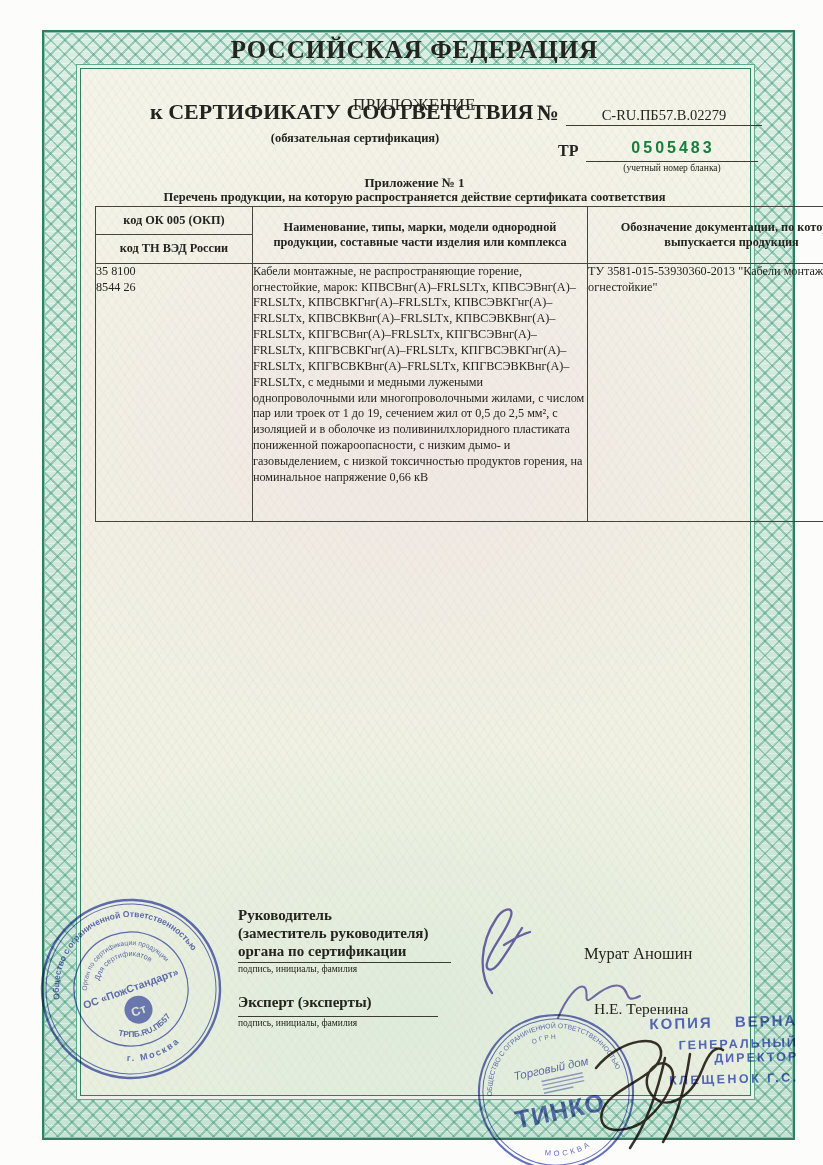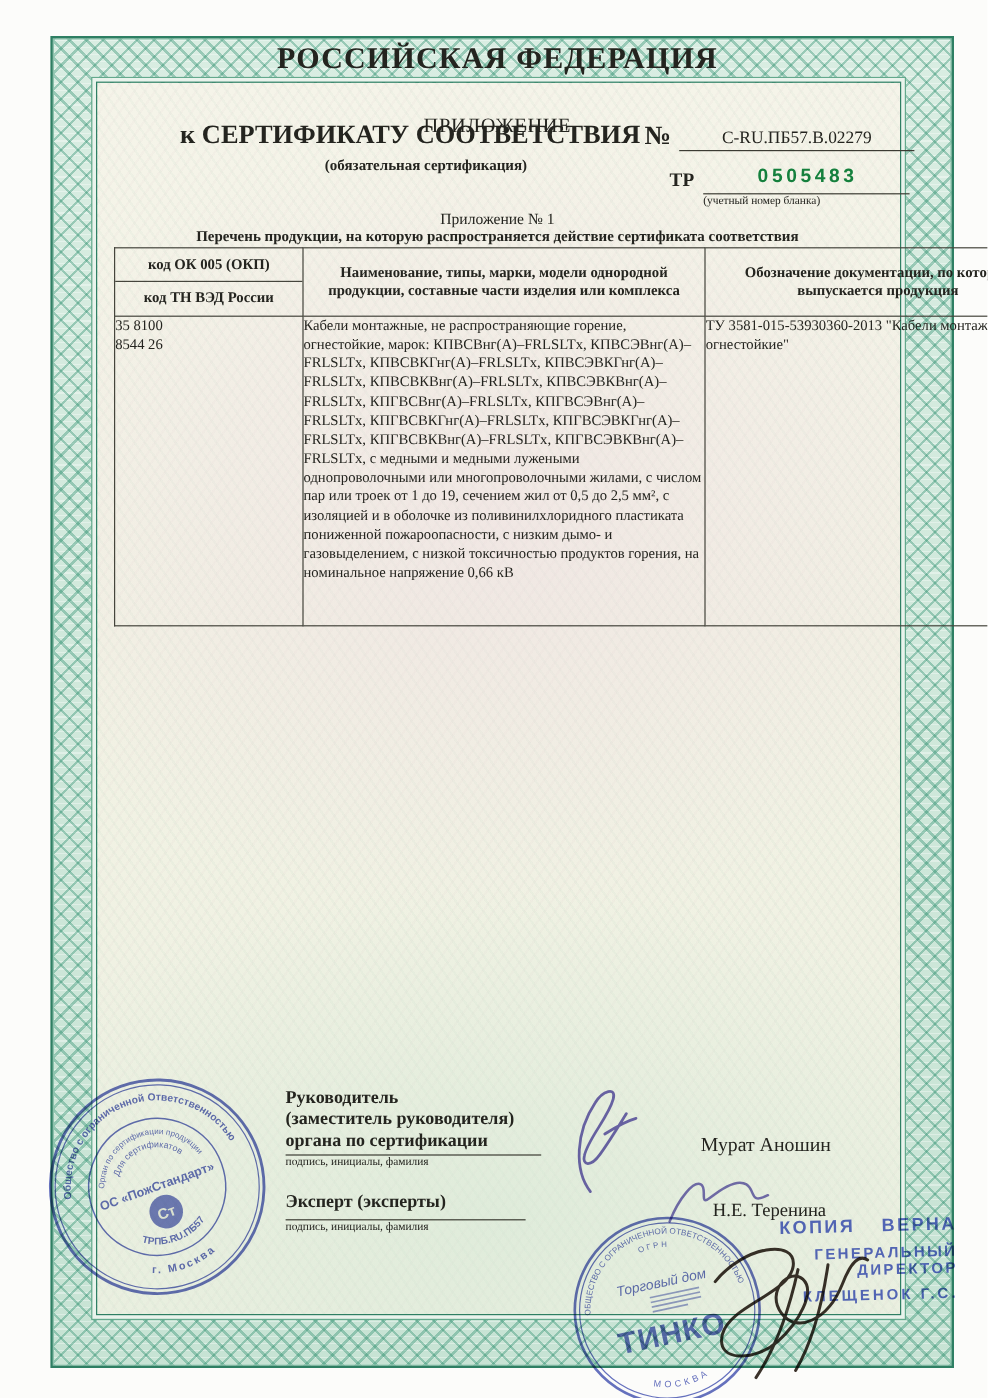--- a/index.html
+++ b/index.html
@@ -40,22 +40,22 @@
   .cert-title{left:150px; top:99px; font-size:22px; font-weight:bold; white-space:nowrap;}
   .no-sign{left:537px; top:100px; font-size:22px; font-weight:bold;}
   .cert-number{left:566px; top:107px; width:196px; text-align:center;
     font-size:14.5px; border-bottom:1.5px solid #3c3c34; padding-bottom:1px;}
   .cert-type{left:150px; top:131px; width:410px; text-align:center; font-size:12.5px; font-weight:bold;}
   .tr-label{left:558px; top:142px; font-size:16px; font-weight:bold;}
   .blank-number{left:592px; top:139px; width:162px; text-align:center;
     font-family:"Liberation Sans",sans-serif; font-size:16px; font-weight:bold;
     letter-spacing:3px; color:#15803d;}
   .tr-line{left:586px; top:161px; width:172px; border-top:1.5px solid #3c3c34; height:0;}
-  .blank-caption{left:586px; top:163px; width:172px; font-size:9.5px;}
-  .appendix-label{top:175px; font-size:13px; font-weight:normal;}
+  .blank-caption{left:586px; top:163px; width:172px; text-align:center; font-size:9.5px;}
+  .appendix-label{top:175px; font-size:13px; font-weight:bold;}
   .appendix-subtitle{top:190px; font-size:12.5px; font-weight:bold;}
 
   
   .product-table{
     position:absolute; left:95px; top:206px; width:781px;
     border-collapse:collapse; font-size:12.2px;
   }
   .product-table th,.product-table td{border:1.5px solid #45453c; padding:0;}
   .product-table th{font-weight:bold; text-align:center; vertical-align:middle; font-size:12.3px; line-height:1.25;}
   .th-codes{width:132px;}

